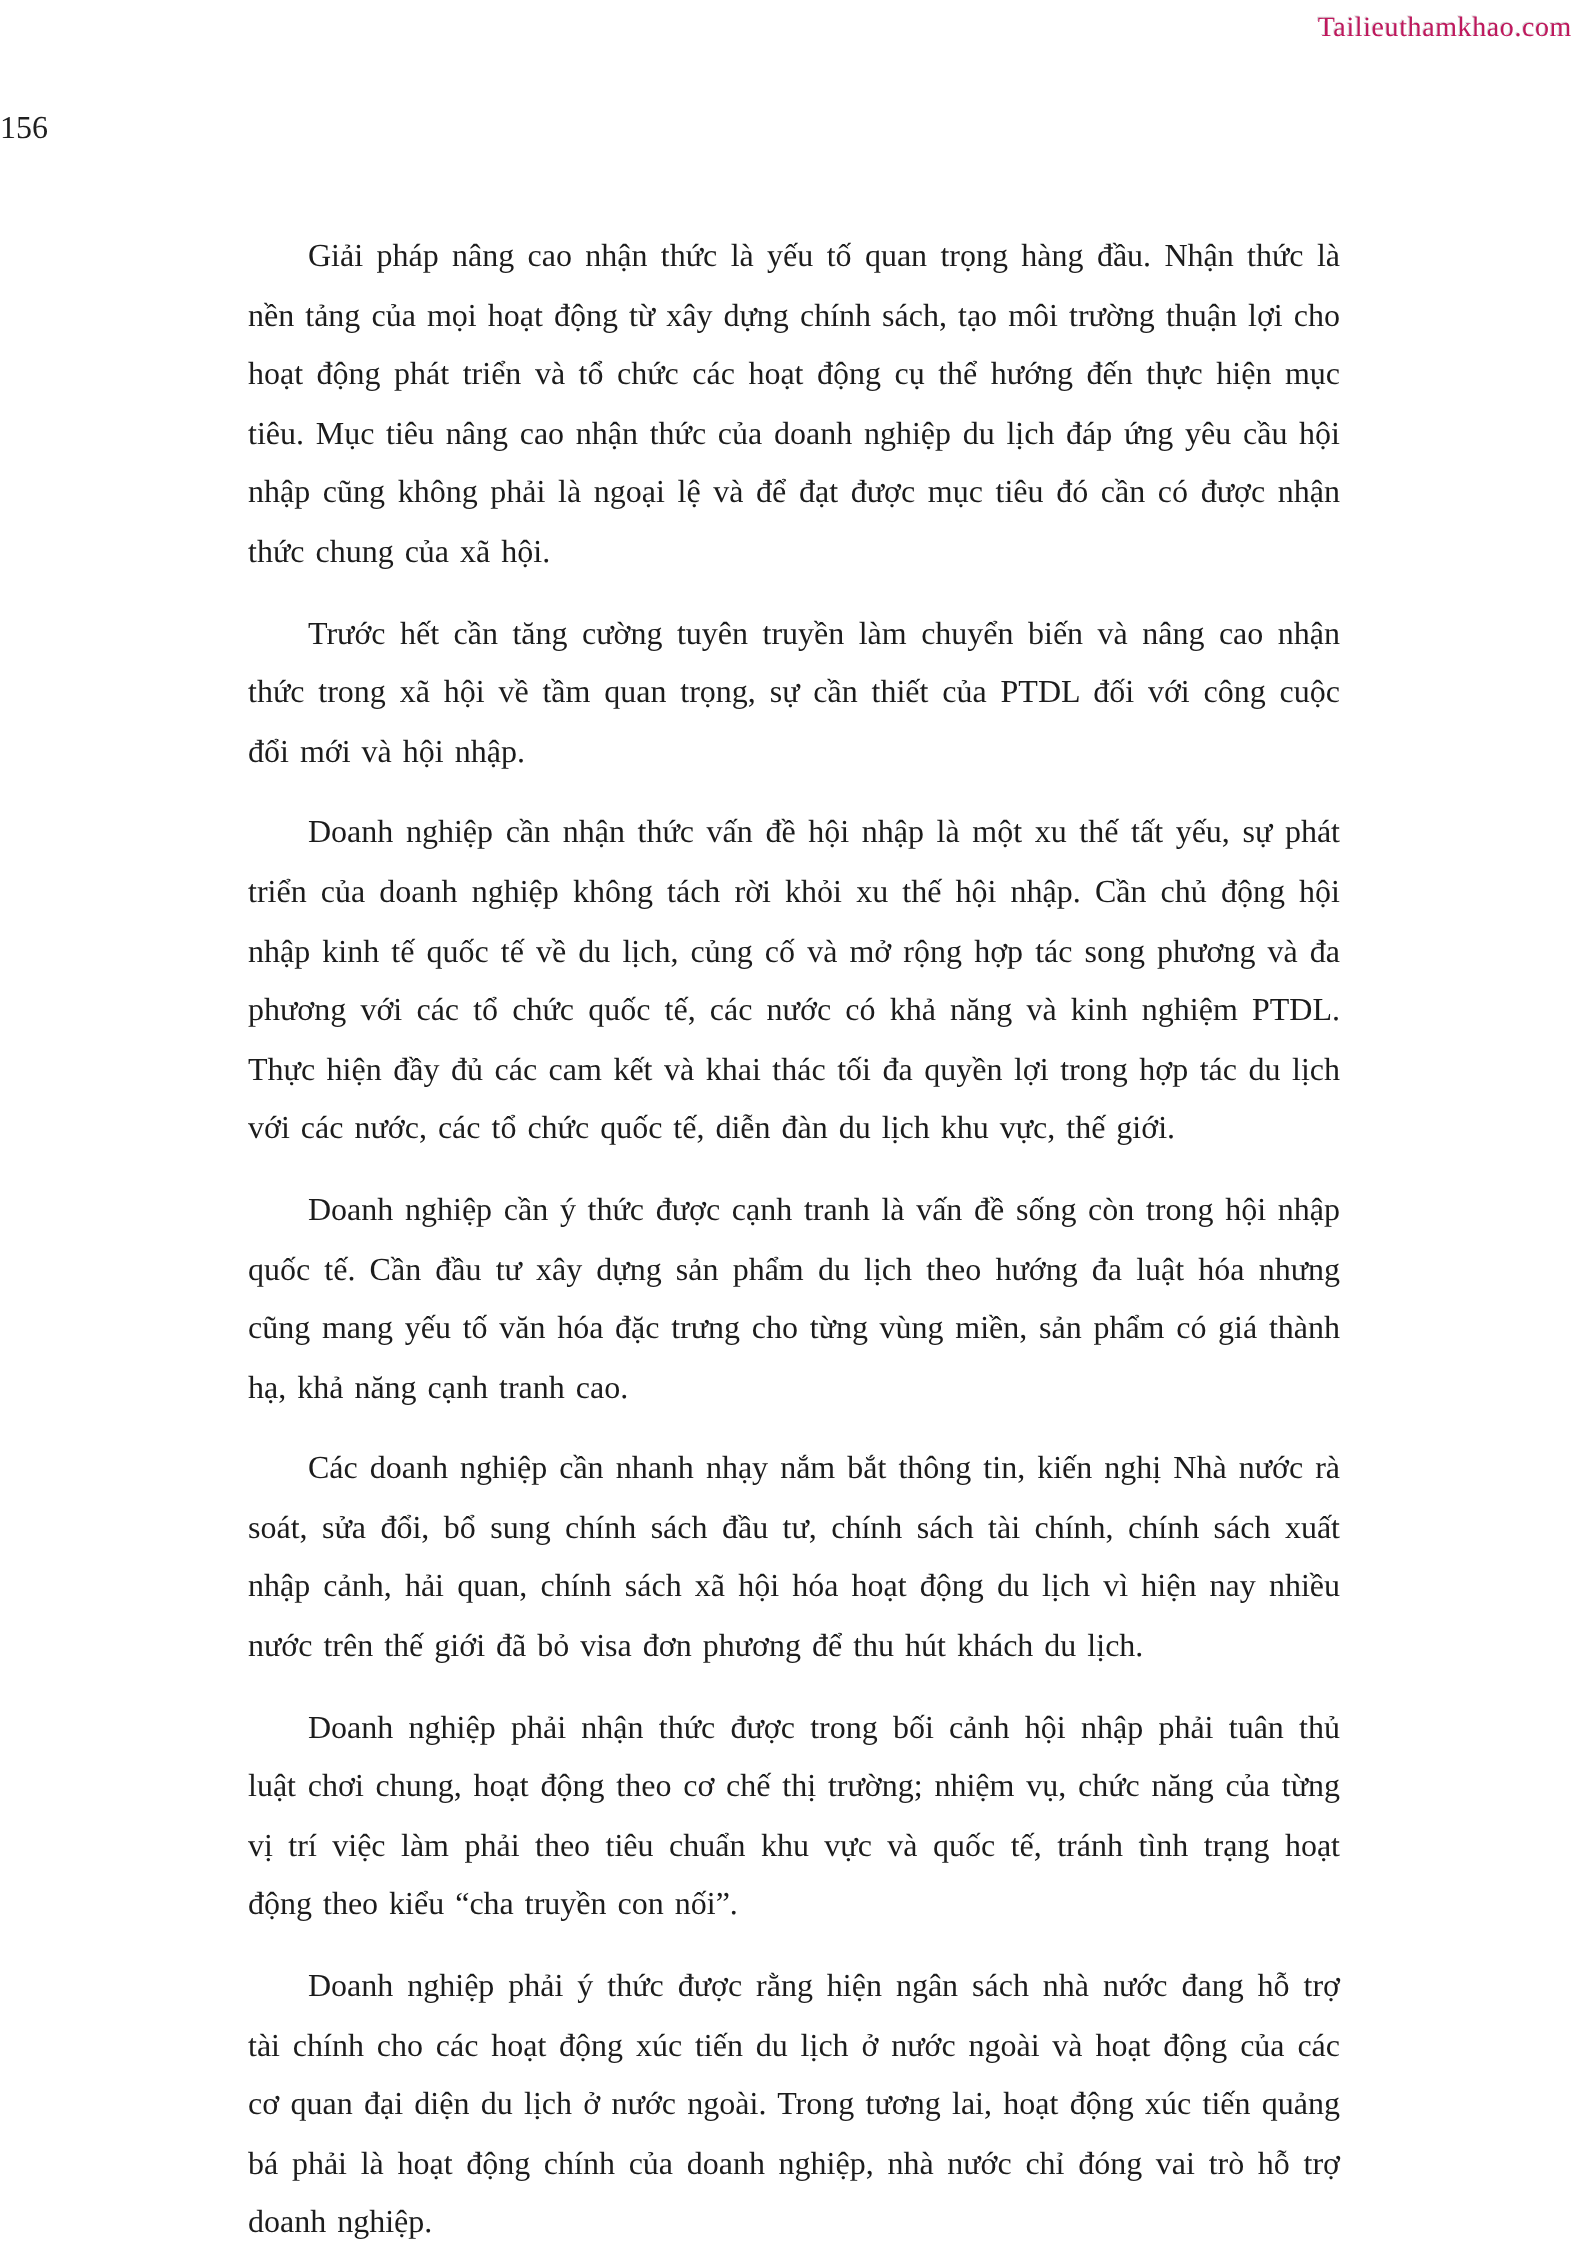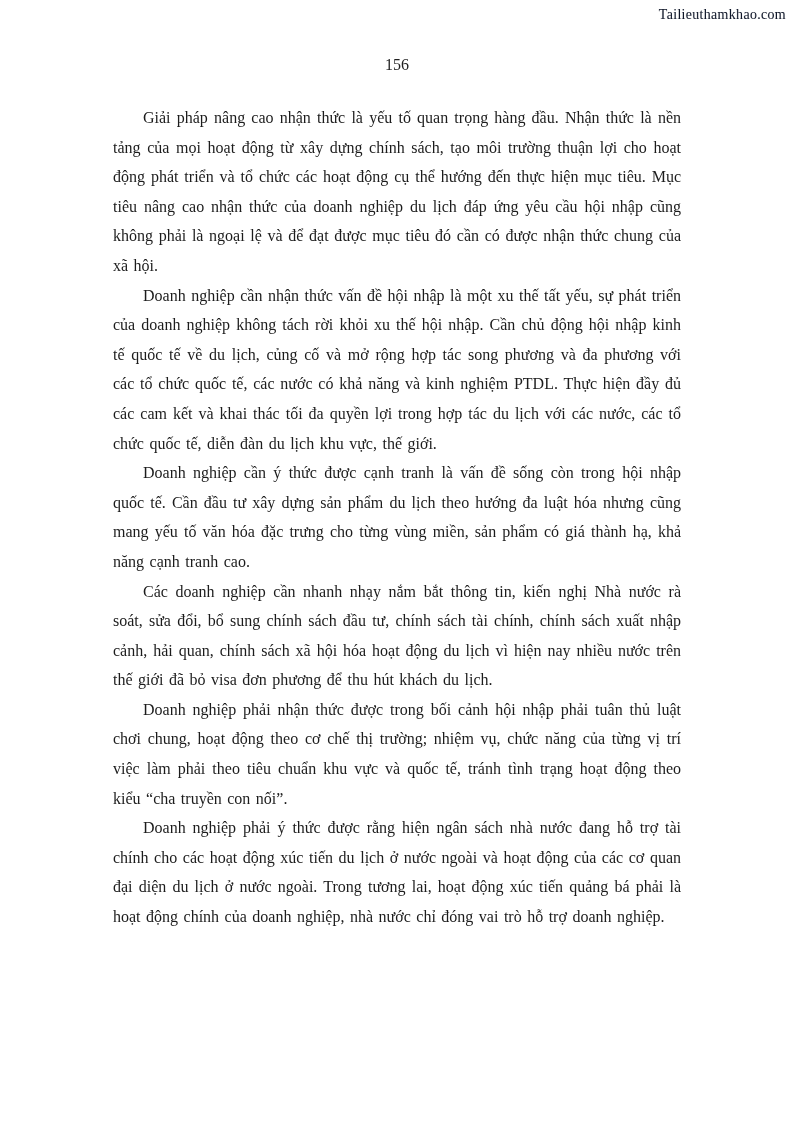--- a/index.html
+++ b/index.html
@@ -13,61 +13,62 @@
     height: 1123px;
     background: #ffffff;
     overflow: hidden;
     font-family: "Liberation Serif", "DejaVu Serif", serif;
   }
   .watermark {
     position: absolute;
     top: 7px;
     right: 8px;
     font-size: 14px;
-    color: #0f172a;
+    color: #be185d;
     letter-spacing: 0.3px;
     text-shadow: 1px 1px 0 #ffffff, -0.5px -0.5px 0 #d8d8d8;
     font-family: "Liberation Serif", "DejaVu Serif", serif;
   }
   .page-number {
     position: absolute;
     top: 56px;
     left: 0;
     width: 100%;
-    text-align: center;
+    text-align: left;
     font-size: 16px;
     color: #1f1f1f;
   }
   .content {
     position: absolute;
     top: 103px;
     left: 113px;
     width: 568px;
     color: #1c1c1c;
     font-size: 16px;
     line-height: 29.6px;
     text-align: justify;
   }
   .content p {
-    margin: 0;
+    margin: 11px;
     padding: 0;
     text-indent: 30px;
     word-spacing: 1.5px;
     font-family: Liberation Serif, serif;
   }
 </style>
 </head>
 <body>
 
 <div class="page">
   <div class="watermark">Tailieuthamkhao.com</div>
 
   <div class="page-number">156</div>
 
   <div class="content">
     <p>Giải pháp nâng cao nhận thức là yếu tố quan trọng hàng đầu. Nhận thức là nền tảng của mọi hoạt động từ xây dựng chính sách, tạo môi trường thuận lợi cho hoạt động phát triển và tổ chức các hoạt động cụ thể hướng đến thực hiện mục tiêu. Mục tiêu nâng cao nhận thức của doanh nghiệp du lịch đáp ứng yêu cầu hội nhập cũng không phải là ngoại lệ và để đạt được mục tiêu đó cần có được nhận thức chung của xã hội.</p>
+    <p>Trước hết cần tăng cường tuyên truyền làm chuyển biến và nâng cao nhận thức trong xã hội về tầm quan trọng, sự cần thiết của PTDL đối với công cuộc đổi mới và hội nhập.</p>
     <p>Doanh nghiệp cần nhận thức vấn đề hội nhập là một xu thế tất yếu, sự phát triển của doanh nghiệp không tách rời khỏi xu thế hội nhập. Cần chủ động hội nhập kinh tế quốc tế về du lịch, củng cố và mở rộng hợp tác song phương và đa phương với các tổ chức quốc tế, các nước có khả năng và kinh nghiệm PTDL. Thực hiện đầy đủ các cam kết và khai thác tối đa quyền lợi trong hợp tác du lịch với các nước, các tổ chức quốc tế, diễn đàn du lịch khu vực, thế giới.</p>
     <p>Doanh nghiệp cần ý thức được cạnh tranh là vấn đề sống còn trong hội nhập quốc tế. Cần đầu tư xây dựng sản phẩm du lịch theo hướng đa luật hóa nhưng cũng mang yếu tố văn hóa đặc trưng cho từng vùng miền, sản phẩm có giá thành hạ, khả năng cạnh tranh cao.</p>
     <p>Các doanh nghiệp cần nhanh nhạy nắm bắt thông tin, kiến nghị Nhà nước rà soát, sửa đổi, bổ sung chính sách đầu tư, chính sách tài chính, chính sách xuất nhập cảnh, hải quan, chính sách xã hội hóa hoạt động du lịch vì hiện nay nhiều nước trên thế giới đã bỏ visa đơn phương để thu hút khách du lịch.</p>
     <p>Doanh nghiệp phải nhận thức được trong bối cảnh hội nhập phải tuân thủ luật chơi chung, hoạt động theo cơ chế thị trường; nhiệm vụ, chức năng của từng vị trí việc làm phải theo tiêu chuẩn khu vực và quốc tế, tránh tình trạng hoạt động theo kiểu “cha truyền con nối”.</p>
     <p>Doanh nghiệp phải ý thức được rằng hiện ngân sách nhà nước đang hỗ trợ tài chính cho các hoạt động xúc tiến du lịch ở nước ngoài và hoạt động của các cơ quan đại diện du lịch ở nước ngoài. Trong tương lai, hoạt động xúc tiến quảng bá phải là hoạt động chính của doanh nghiệp, nhà nước chỉ đóng vai trò hỗ trợ doanh nghiệp.</p>
   </div>
 </div>
 
 </body></html>

